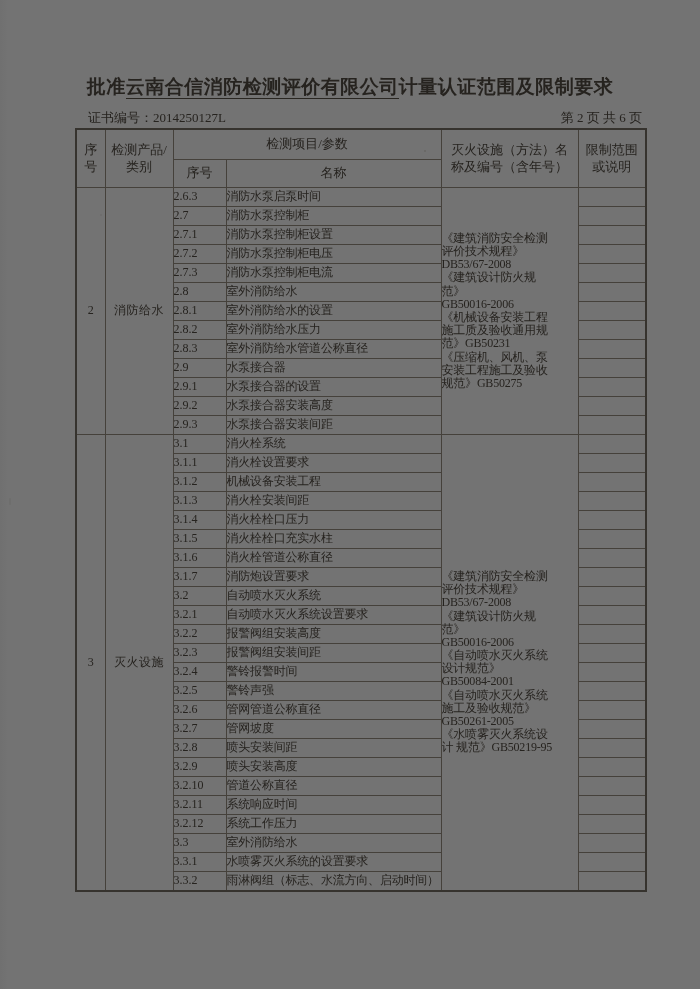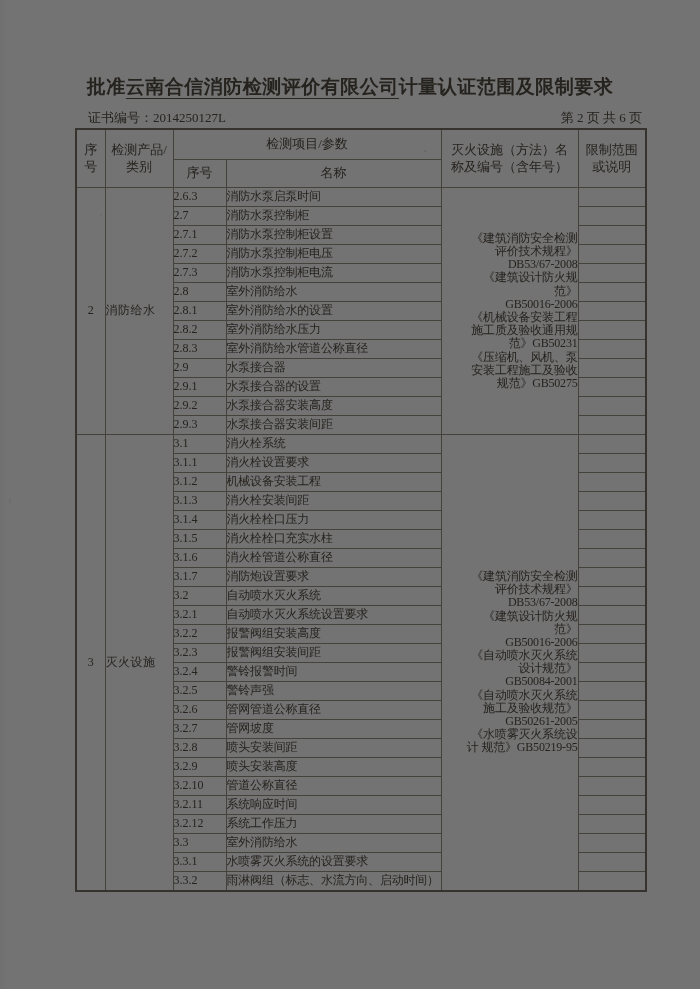--- a/index.html
+++ b/index.html
@@ -53,25 +53,25 @@
   .cert-table thead th {
     font-size:13px; line-height:1.3;
     text-align:center; white-space:pre-line;
     color:#26231f;
   }
   .hrow1 th { height:29px; }
   .hrow2 th { height:27px; }
   .cert-table tbody tr { height:19px; }
   .cert-table tbody td { font-size:12px; line-height:1.1; }
   td.seq-cell      { text-align:center; font-size:13px; }
-  td.category-cell { text-align:left; font-size:13px; letter-spacing:0.5px; }
+  td.category-cell { text-align:center; font-size:13px; letter-spacing:0.5px; }
   td.itemno-cell   { text-align:left; font-size:12px; }
   td.itemname-cell { text-align:left; white-space:nowrap; letter-spacing:-0.2px; }
   td.standards-cell{
-    text-align:right; font-size:12px; line-height:1.36;
+    text-align:left; font-size:12px; line-height:1.36;
     white-space:pre-line; letter-spacing:-0.2px;margin-left:12px;
   }
   td.restriction-cell { background:transparent; }
 </style>
 </head>
 <body>
 
 <div class="page">
   <div class="edge-shadow"></div>
   <div class="speck s1"></div>

